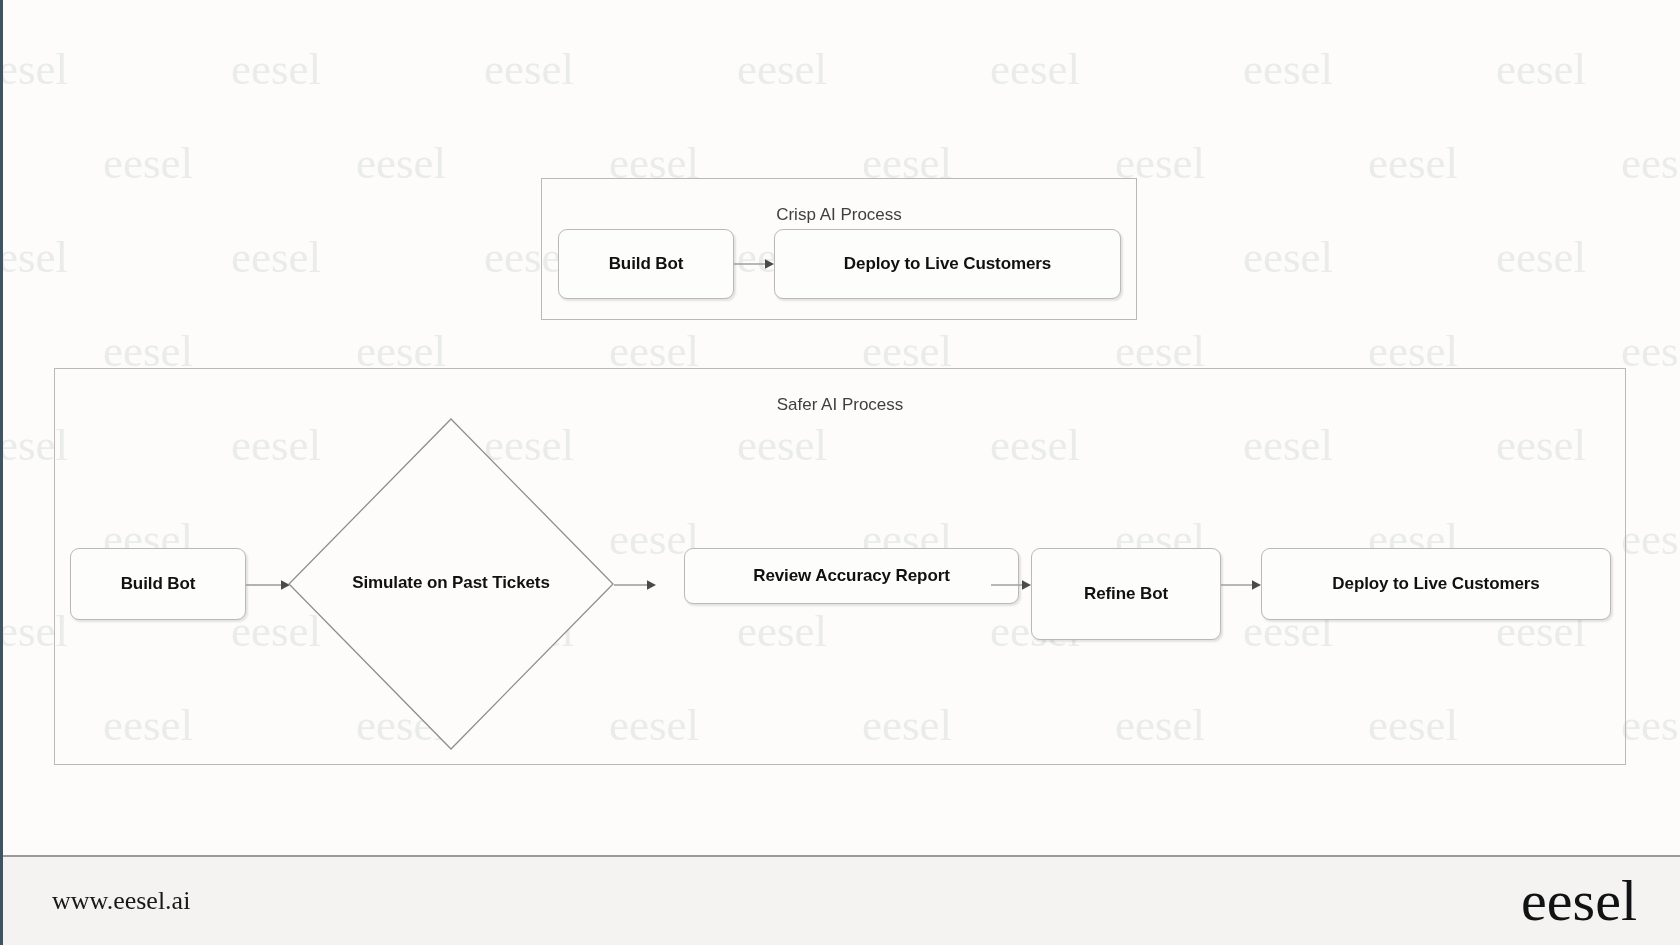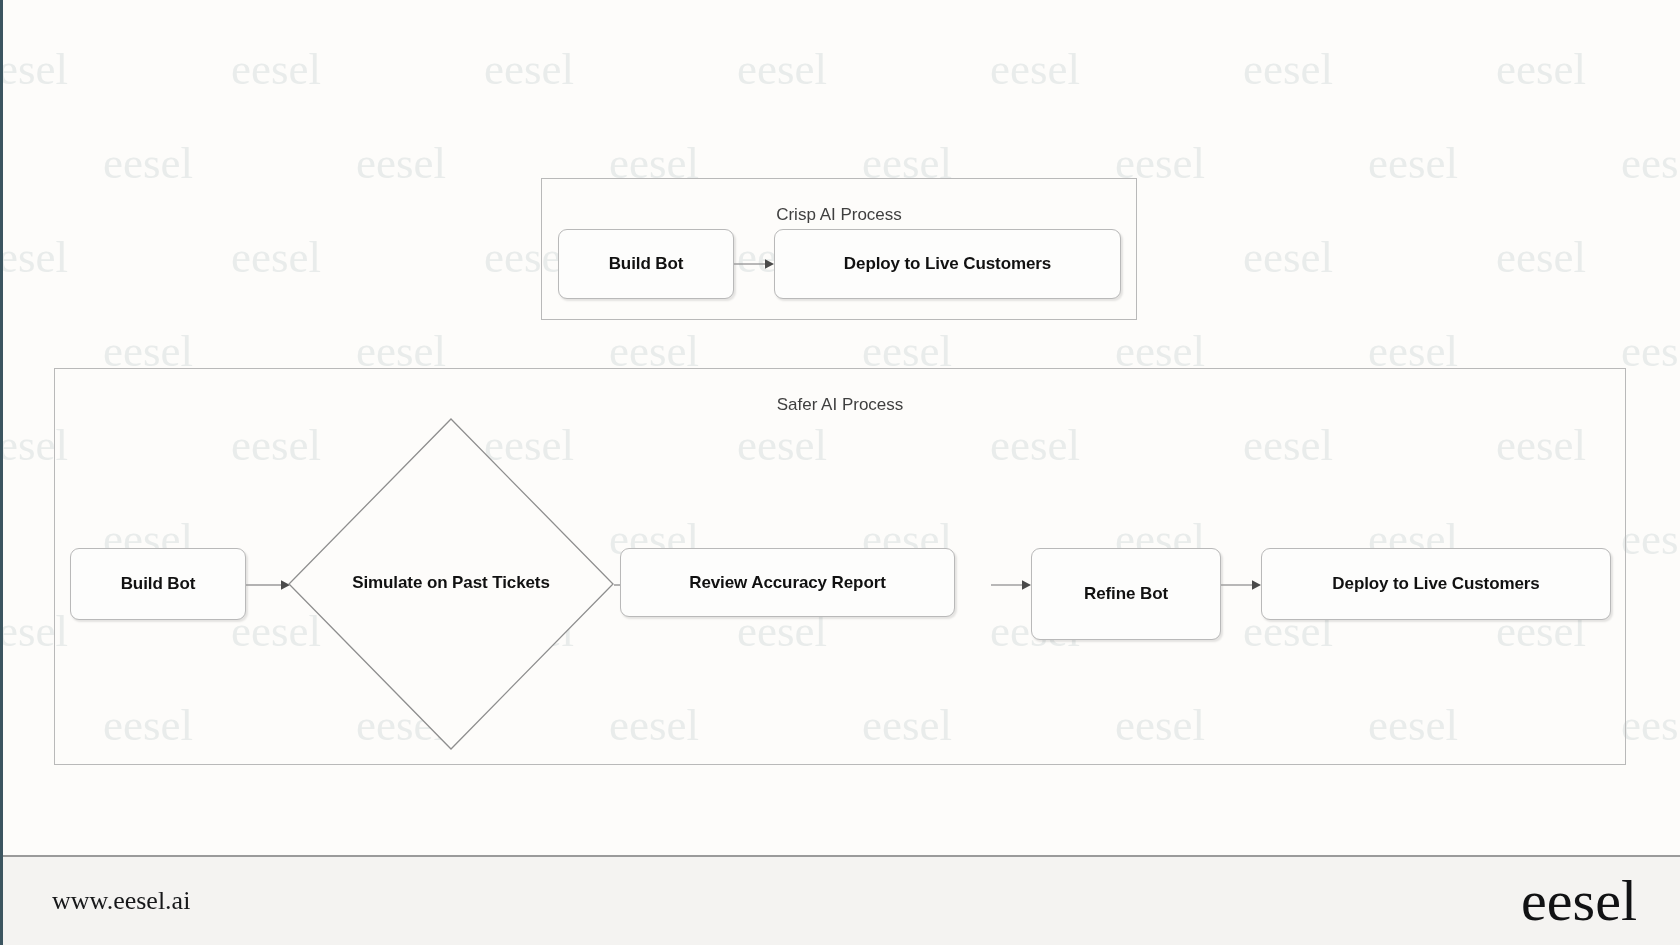--- a/index.html
+++ b/index.html
@@ -196,21 +196,21 @@
       <div class="diamond-label" style="top:155px;">Simulate on Past Tickets</div>
     </div>
 
     <div class="edge" style="left:614px; top:577px; width:42px; height:16px;">
       <svg width="42" height="16" viewBox="0 0 42 16">
         <line x1="0" y1="8" x2="33" y2="8" stroke="#9a9a9a" stroke-width="1.4"></line>
         <polygon points="33,3.2 42,8 33,12.8" fill="#4a4a4a"></polygon>
       </svg>
     </div>
 
-    <div class="node" style="left:620px; top:548px; width:335px; height:69px;">
+    <div class="node" style="left:684px; top:548px; width:335px; height:56px;">
       <span>Review Accuracy Report</span>
     </div>
 
     <div class="edge" style="left:991px; top:577px; width:40px; height:16px;">
       <svg width="40" height="16" viewBox="0 0 40 16">
         <line x1="0" y1="8" x2="31" y2="8" stroke="#9a9a9a" stroke-width="1.4"></line>
         <polygon points="31,3.2 40,8 31,12.8" fill="#4a4a4a"></polygon>
       </svg>
     </div>
 

